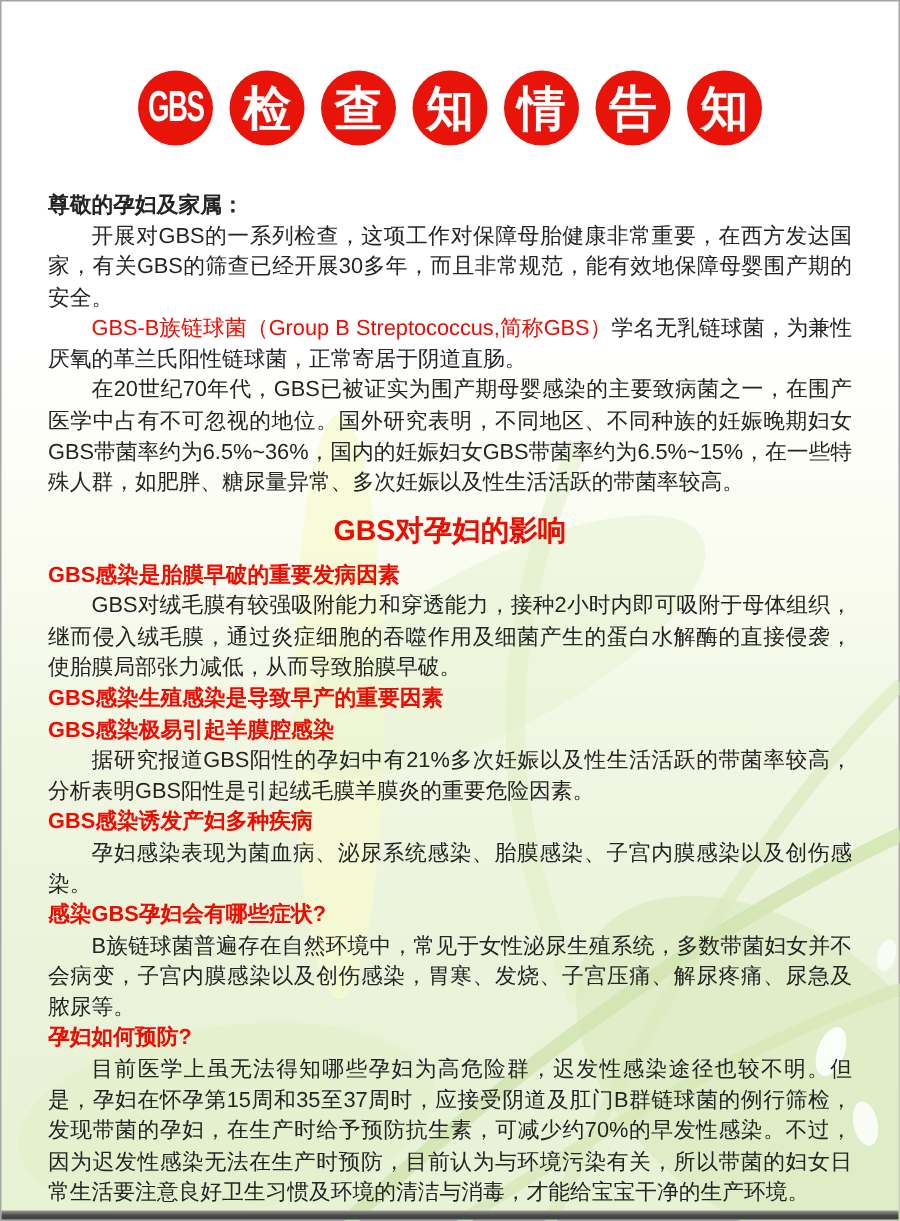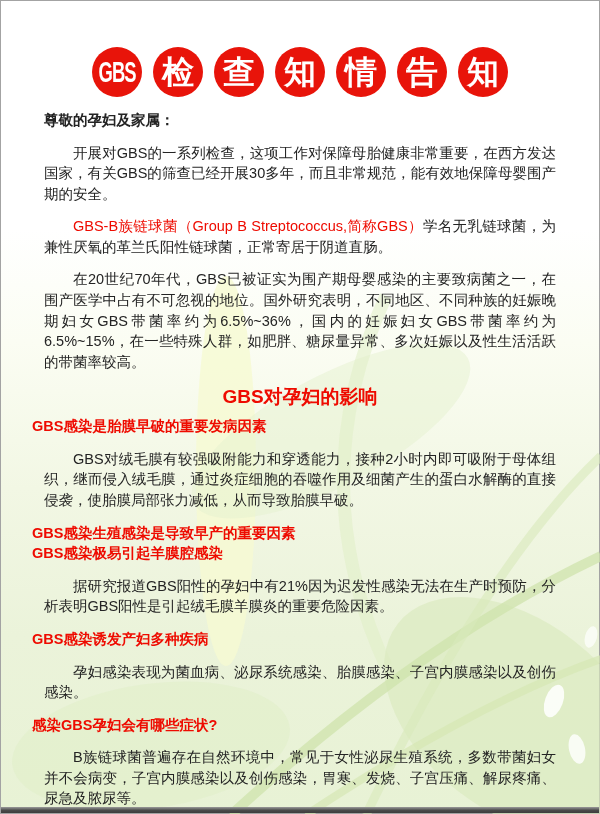--- a/index.html
+++ b/index.html
@@ -15,32 +15,32 @@
   }
   .bottom-edge{
     position:absolute;left:0;right:0;bottom:0;height:6px;z-index:5;
     background:linear-gradient(180deg,#9a9a9a 0%,#4a4a4a 55%,#3d3d3d 100%);
   }
   svg.decor{position:absolute;inset:0;z-index:1;}
   .content{
     position:absolute;left:0;top:0;right:0;z-index:2;
     padding:46px 31px 0 31px;box-sizing:border-box;
   }
-  .title-row{display:flex;justify-content:center;gap:11px;margin-bottom:13px;}
+  .title-row{display:flex;justify-content:center;gap:11px;margin-bottom:30px;}
   .circle{
     width:50px;height:50px;border-radius:50%;background:#e8140a;color:#ffffff;
     font-weight:700;display:flex;align-items:center;justify-content:center;flex:0 0 auto;
   }
   .circle .zh{font-size:32px;line-height:1;}
   .circle .latin{
     font-size:20px;line-height:1;font-weight:800;letter-spacing:-1px;
     transform:scaleY(1.45) scaleX(0.92);
   }
   .text{font-size:14.5px;line-height:1.42;color:#242424;text-align:justify;}
-  .text p{margin:12px;text-indent:2em;}
+  .text p{margin:0;text-indent:2em;}
   .greeting{text-indent:0 !important;font-weight:700;}
   .red-inline{color:#ee0b00;font-weight:400;}
   .section-title{
     color:#ee0b00;font-weight:700;font-size:19px;text-align:center;
     margin:9px 0 5px;
   }
   .sub-heading{color:#ee0b00;font-weight:700;}
 </style>
 </head>
 <body>
@@ -104,34 +104,35 @@
         <p>GBS对绒毛膜有较强吸附能力和穿透能力，接种2小时内即可吸附于母体组织，继而侵入绒毛膜，通过炎症细胞的吞噬作用及细菌产生的蛋白水解酶的直接侵袭，使胎膜局部张力减低，从而导致胎膜早破。</p>
       </div>
 
       <div>
         <div class="sub-heading">GBS感染生殖感染是导致早产的重要因素</div>
       </div>
 
 
       <div>
         <div class="sub-heading">GBS感染极易引起羊膜腔感染</div>
-        <p>据研究报道GBS阳性的孕妇中有21%因为迟发性感染无法在生产时预防，分析表明GBS阳性是引起绒毛膜羊膜炎的重要危险因素。</p>
+        <p>据研究报道GBS阳性的孕妇中有21%多次妊娠以及性生活活跃的带菌率较高，分析表明GBS阳性是引起绒毛膜羊膜炎的重要危险因素。</p>
       </div>
 
       <div>
         <div class="sub-heading">GBS感染诱发产妇多种疾病</div>
         <p>孕妇感染表现为菌血病、泌尿系统感染、胎膜感染、子宫内膜感染以及创伤感染。</p>
       </div>
 
       <div>
         <div class="sub-heading">感染GBS孕妇会有哪些症状?</div>
         <p>B族链球菌普遍存在自然环境中，常见于女性泌尿生殖系统，多数带菌妇女并不会病变，子宫内膜感染以及创伤感染，胃寒、发烧、子宫压痛、解尿疼痛、尿急及脓尿等。</p>
       </div>
 
       <div>
+        <div class="sub-heading">孕妇如何预防?</div>
         <p>目前医学上虽无法得知哪些孕妇为高危险群，迟发性感染途径也较不明。但是，孕妇在怀孕第15周和35至37周时，应接受阴道及肛门B群链球菌的例行筛检，发现带菌的孕妇，在生产时给予预防抗生素，可减少约70%的早发性感染。不过，因为迟发性感染无法在生产时预防，目前认为与环境污染有关，所以带菌的妇女日常生活要注意良好卫生习惯及环境的清洁与消毒，才能给宝宝干净的生产环境。</p>
       </div>
 
     </div>
   </div>
 
   <div class="bottom-edge"></div>
 </div>
 
 </body></html>

